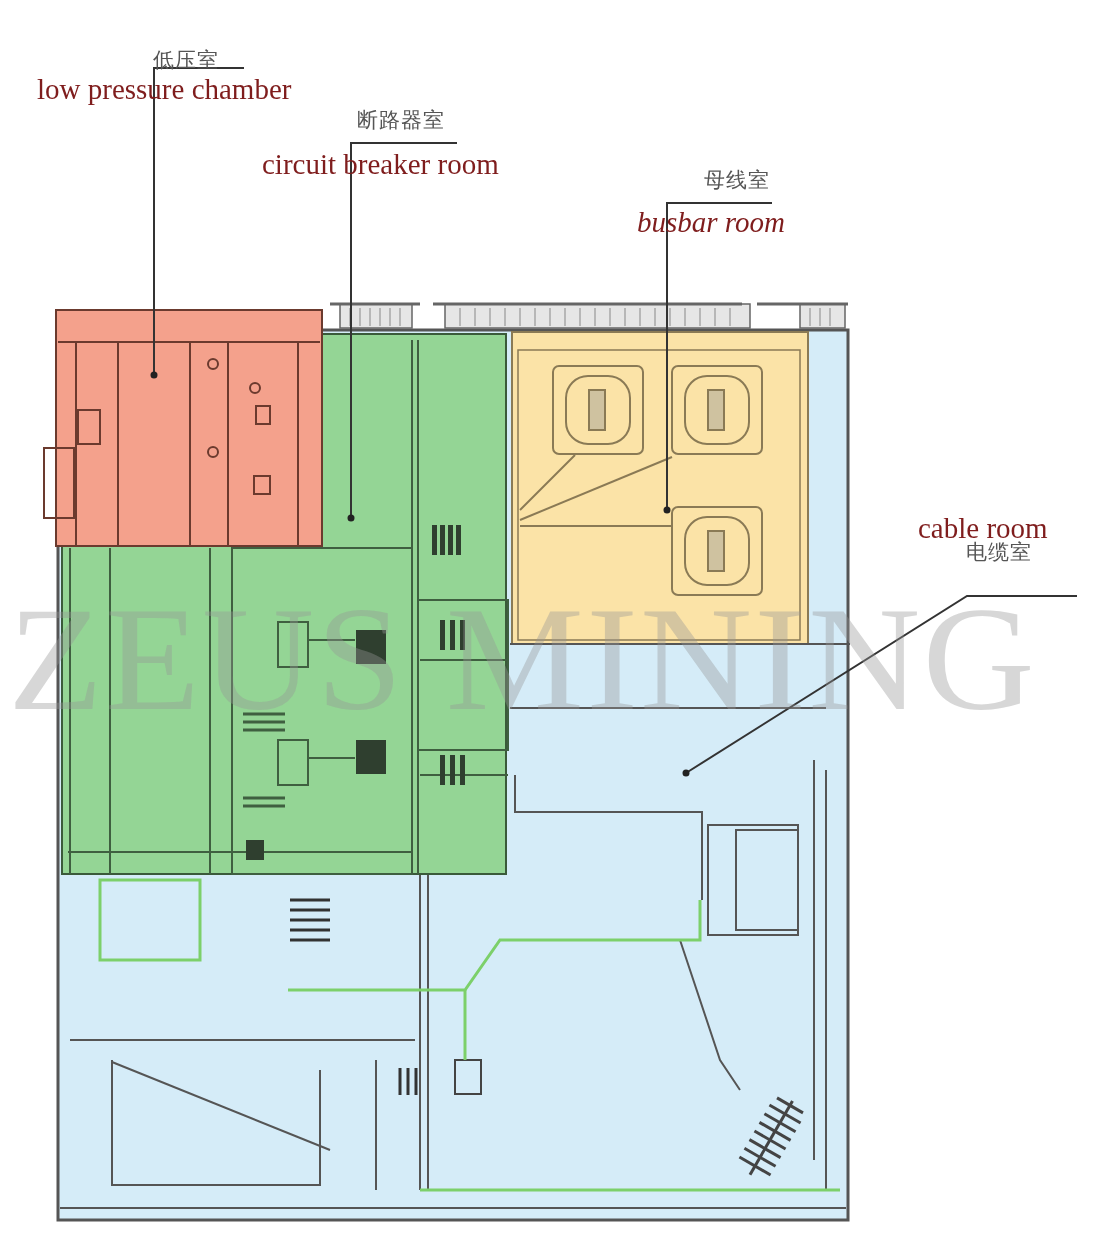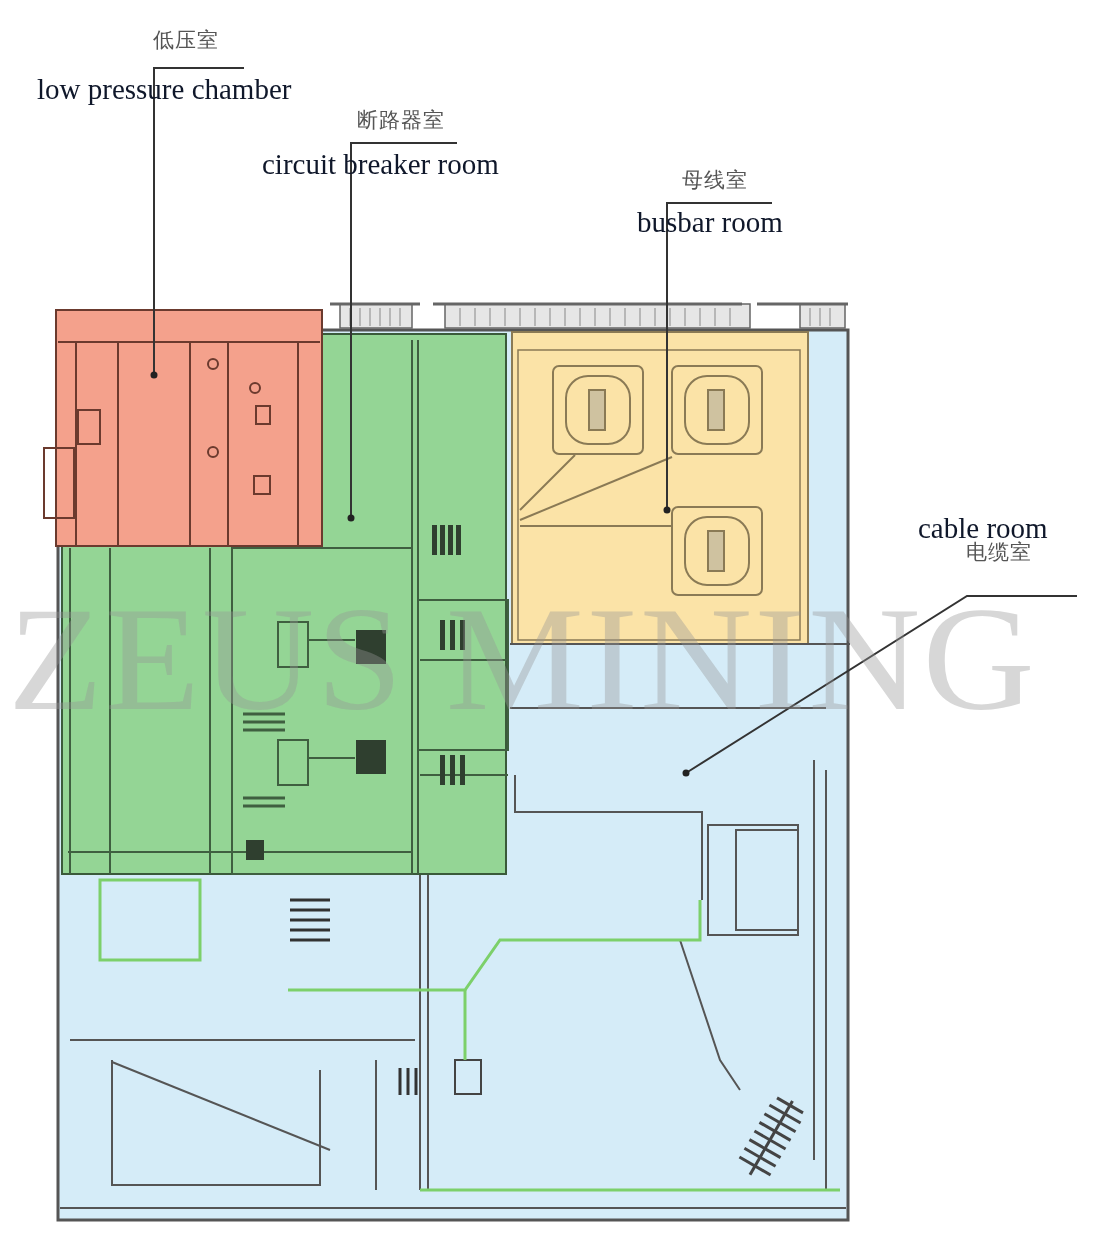--- a/index.html
+++ b/index.html
@@ -1,17 +1,17 @@
 <!DOCTYPE html>
 <html><head>
 <meta charset="utf-8">
 <style>
   html, body { margin:0; padding:0; background:#ffffff; }
   body { width:1100px; height:1241px; position:relative; overflow:hidden; font-family:"Liberation Serif", serif; }
-  .label-en { position:absolute; color:#0f172a; font-family:"Liberation Serif", serif; font-size:29px; white-space:nowrap; line-height:1; }
+  .label-en { position:absolute; color:#7f1d1d; font-family:"Liberation Serif", serif; font-size:29px; white-space:nowrap; line-height:1; }
   .label-cn { position:absolute; color:#555555; font-family:"DejaVu Sans", sans-serif; font-size:21px; white-space:nowrap; line-height:1; letter-spacing:1px; }
   svg.diagram { position:absolute; left:0; top:0; }
   .watermark { position:absolute; left:8px; top:585px; font-family:"Liberation Serif", serif; font-size:148px; color:rgba(150,150,150,0.38); letter-spacing:2px; white-space:nowrap; line-height:1; transform:scaleX(1.05); transform-origin:left top; }
 </style>
 </head>
 <body>
 
 <svg class="diagram" width="1100" height="1241" viewBox="0 0 1100 1241" xmlns="http://www.w3.org/2000/svg">
 
   <rect x="58" y="330" width="790" height="890" fill="#d5ecf8" stroke="#555" stroke-width="3"></rect>
@@ -189,23 +189,23 @@
   <g fill="#222">
     <circle cx="154" cy="375" r="3.5"></circle>
     <circle cx="351" cy="518" r="3.5"></circle>
     <circle cx="667" cy="510" r="3.5"></circle>
     <circle cx="686" cy="773" r="3.5"></circle>
   </g>
 </svg>
 
 <div class="watermark">ZEUS MINING</div>
 
-<div class="label-cn" style="left:153px; top:30px;">低压室</div>
+<div class="label-cn" style="left:153px; top:50px;">低压室</div>
 <div class="label-en" style="left:37px; top:75px;">low pressure chamber</div>
 
 <div class="label-cn" style="left:357px; top:110px;">断路器室</div>
 <div class="label-en" style="left:262px; top:150px;">circuit breaker room</div>
 
-<div class="label-cn" style="left:682px; top:170px;">母线室</div>
-<div class="label-en" style="left:637px; top:208px;">busbar room</div>
+<div class="label-cn" style="left:704px; top:170px;">母线室</div>
+<div class="label-en" style="left:637px; top:208px;font-style:italic;">busbar room</div>
 
 <div class="label-en" style="left:918px; top:514px;text-align:center;">cable room</div>
 <div class="label-cn" style="left:966px; top:542px;">电缆室</div>
 
 </body></html>

